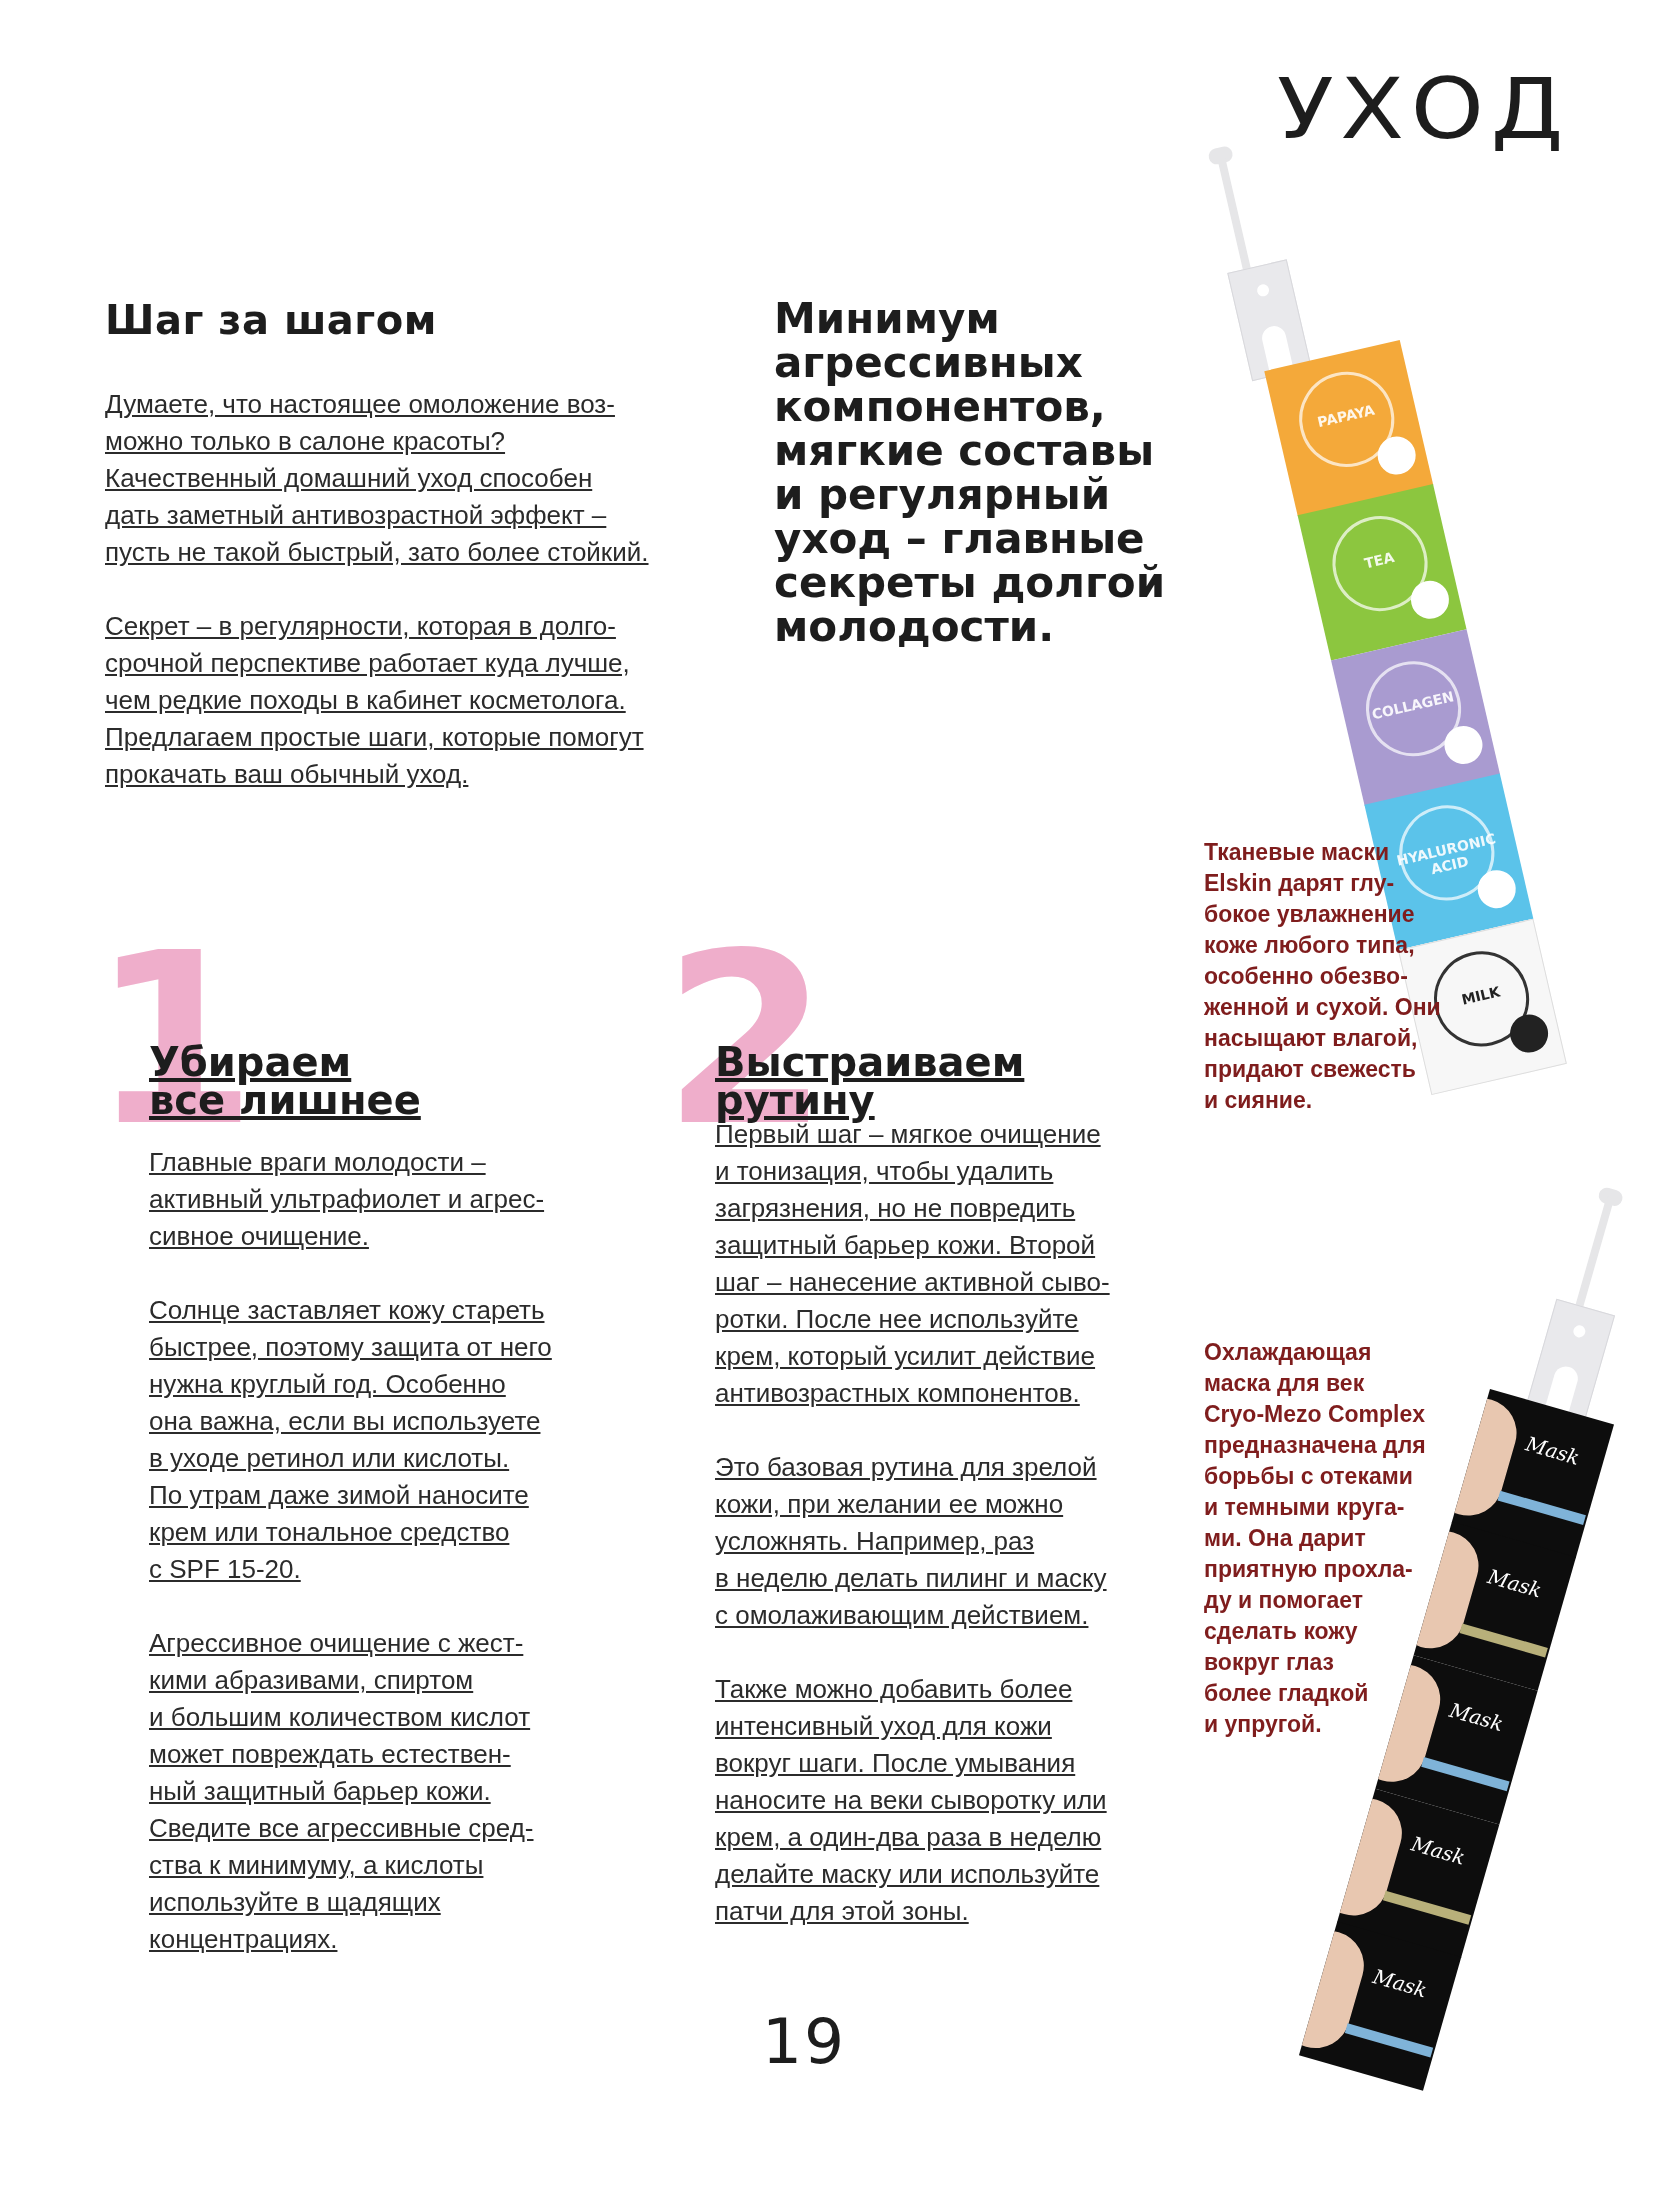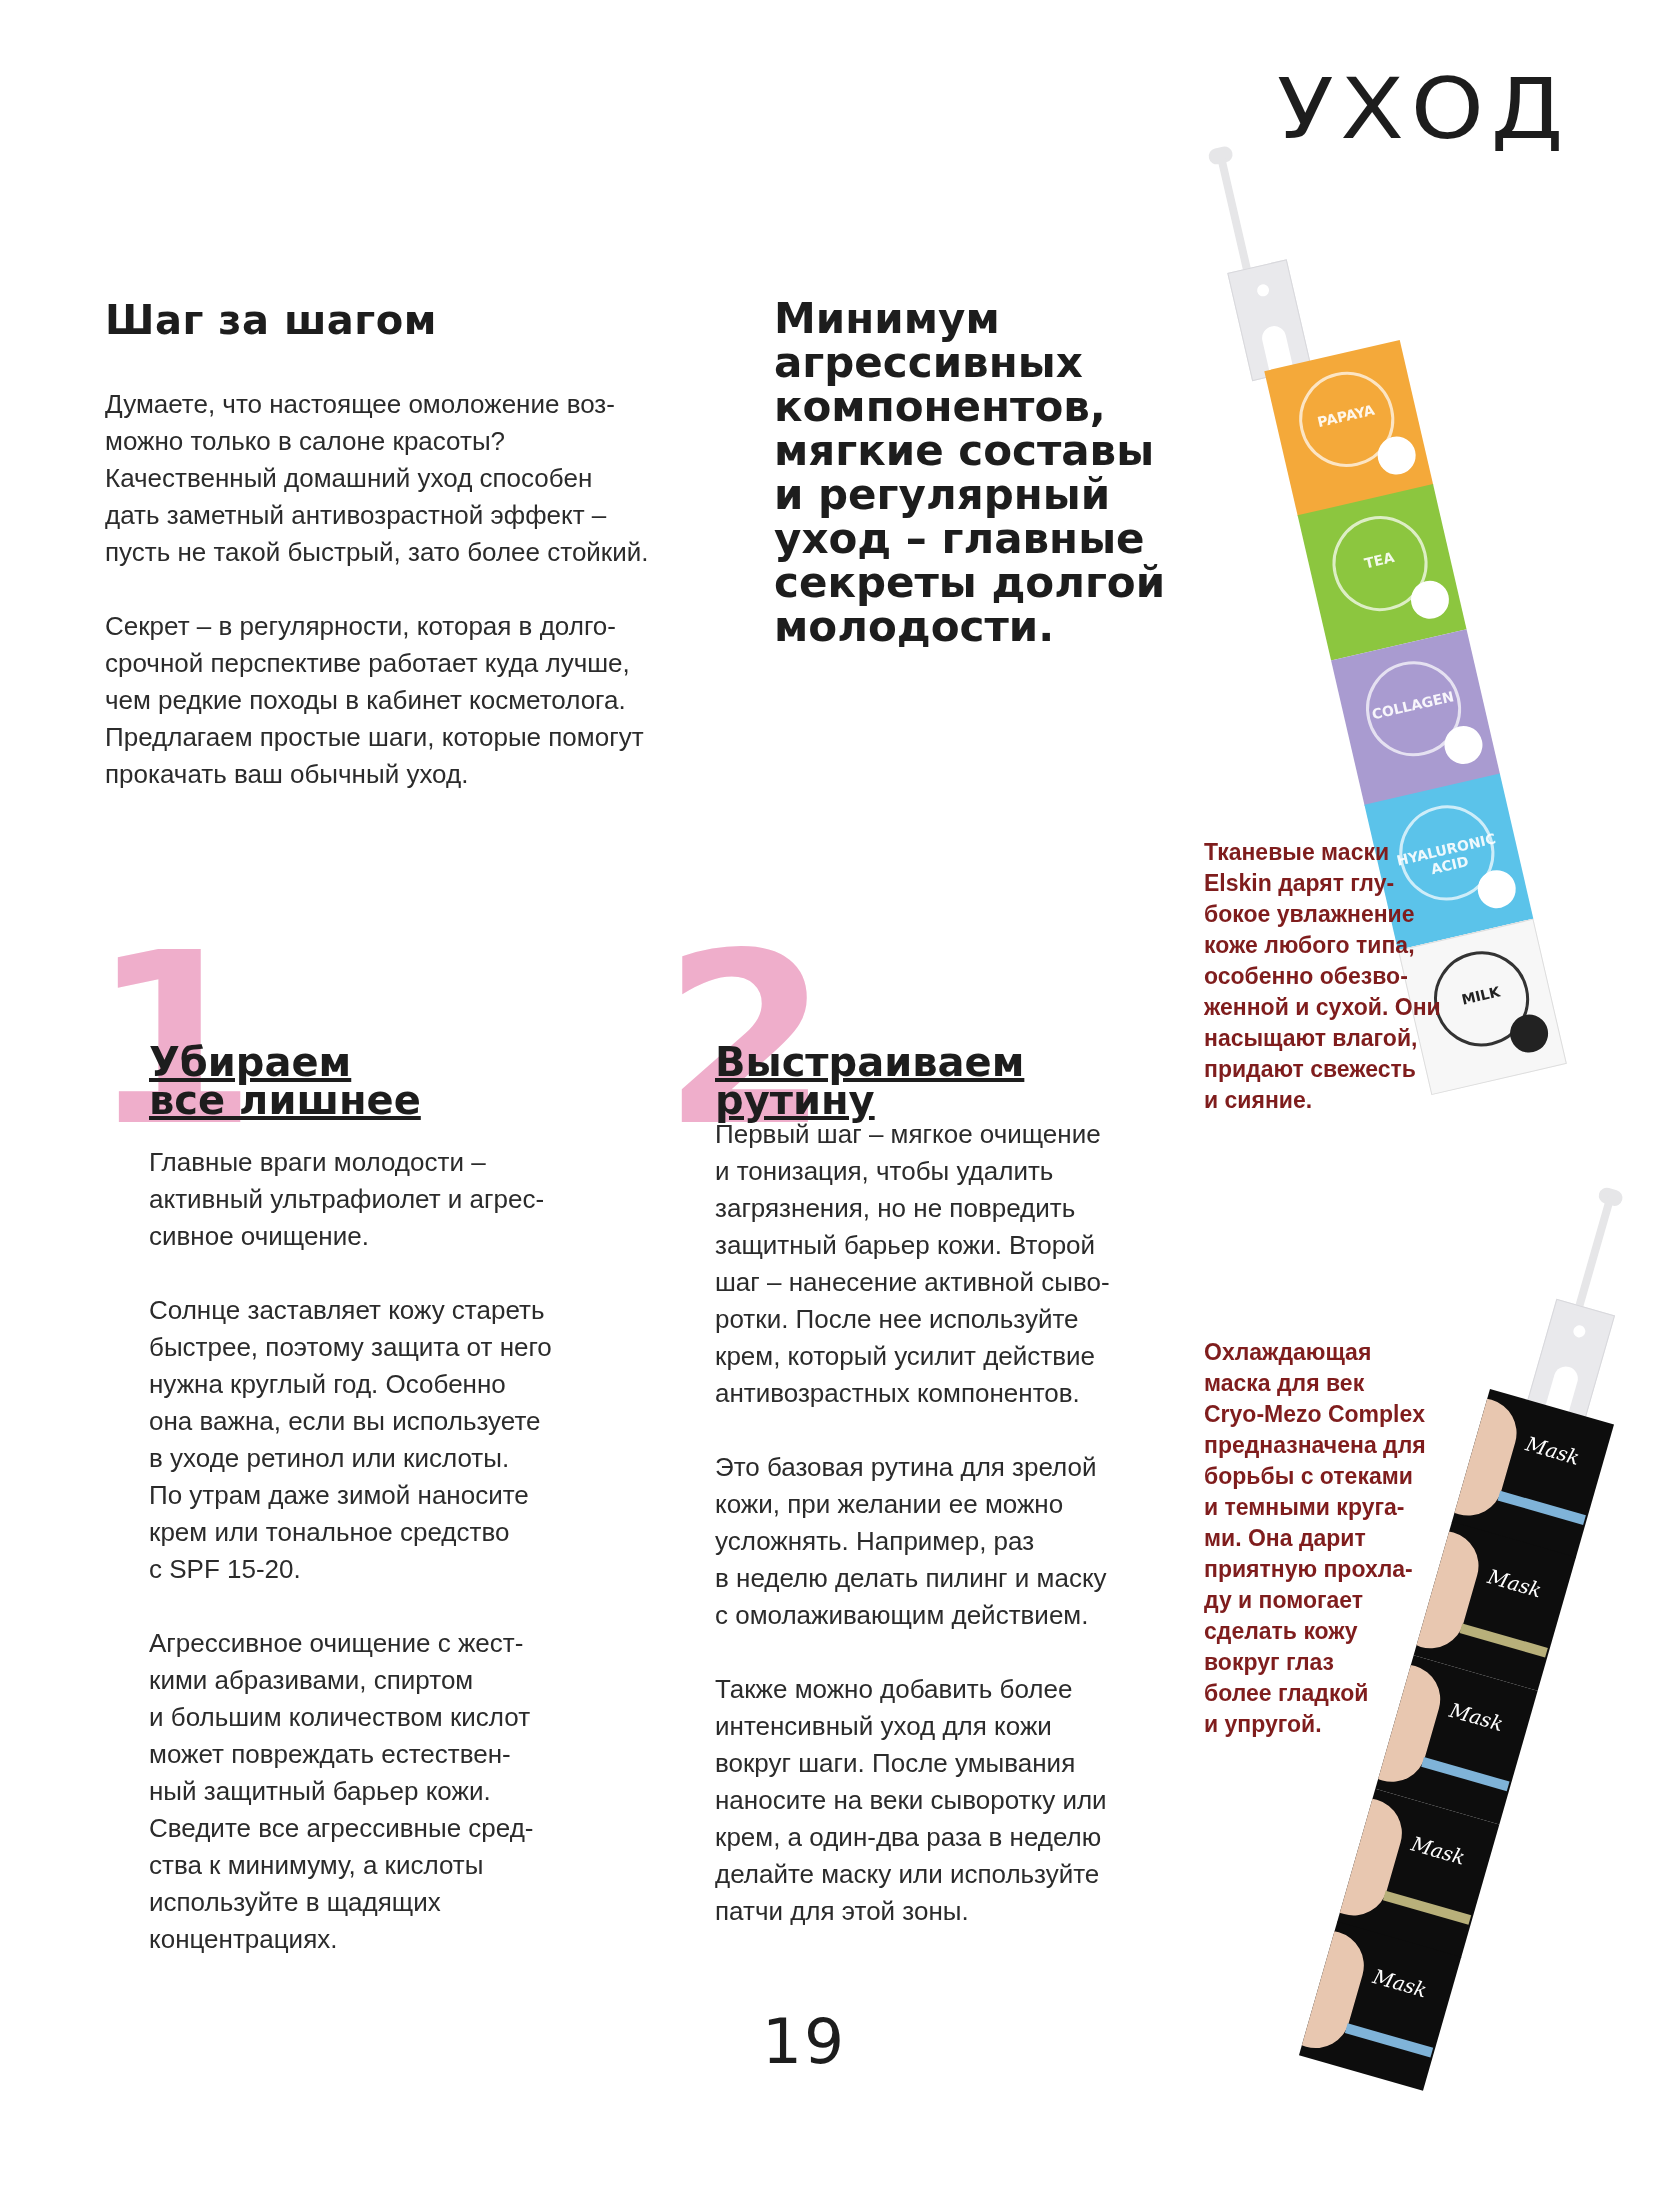--- a/index.html
+++ b/index.html
@@ -17,21 +17,21 @@
   }
 
   .intro-heading {
     left: 105px; top: 297px; font-size: 40px; font-weight: 700;
     font-family: "DejaVu Sans", sans-serif; letter-spacing: 0.5px;
   }
   .body-text {
     font-size: 26px; line-height: 37px; color: #2b2b2b;
     font-family: "Liberation Sans", sans-serif;
   }
-  .body-text p { margin: 0 0 37px 0; white-space: pre-line; }
+  .body-text p { margin: 0 0 37px 0; white-space: pre-line; text-decoration: underline; }
   .intro-body { left: 105px; top: 386px; width: 624px; }
 
   .quote {
     left: 774px; top: 297px; font-size: 42px; line-height: 44px; font-weight: 700;
     font-family: "DejaVu Sans", sans-serif; white-space: pre-line; color: #1d1d1d;
   }
 
   .step-number {
     font-size: 238px; font-weight: 700; color: #efaecb; line-height: 1;
     font-family: "DejaVu Sans", sans-serif;

